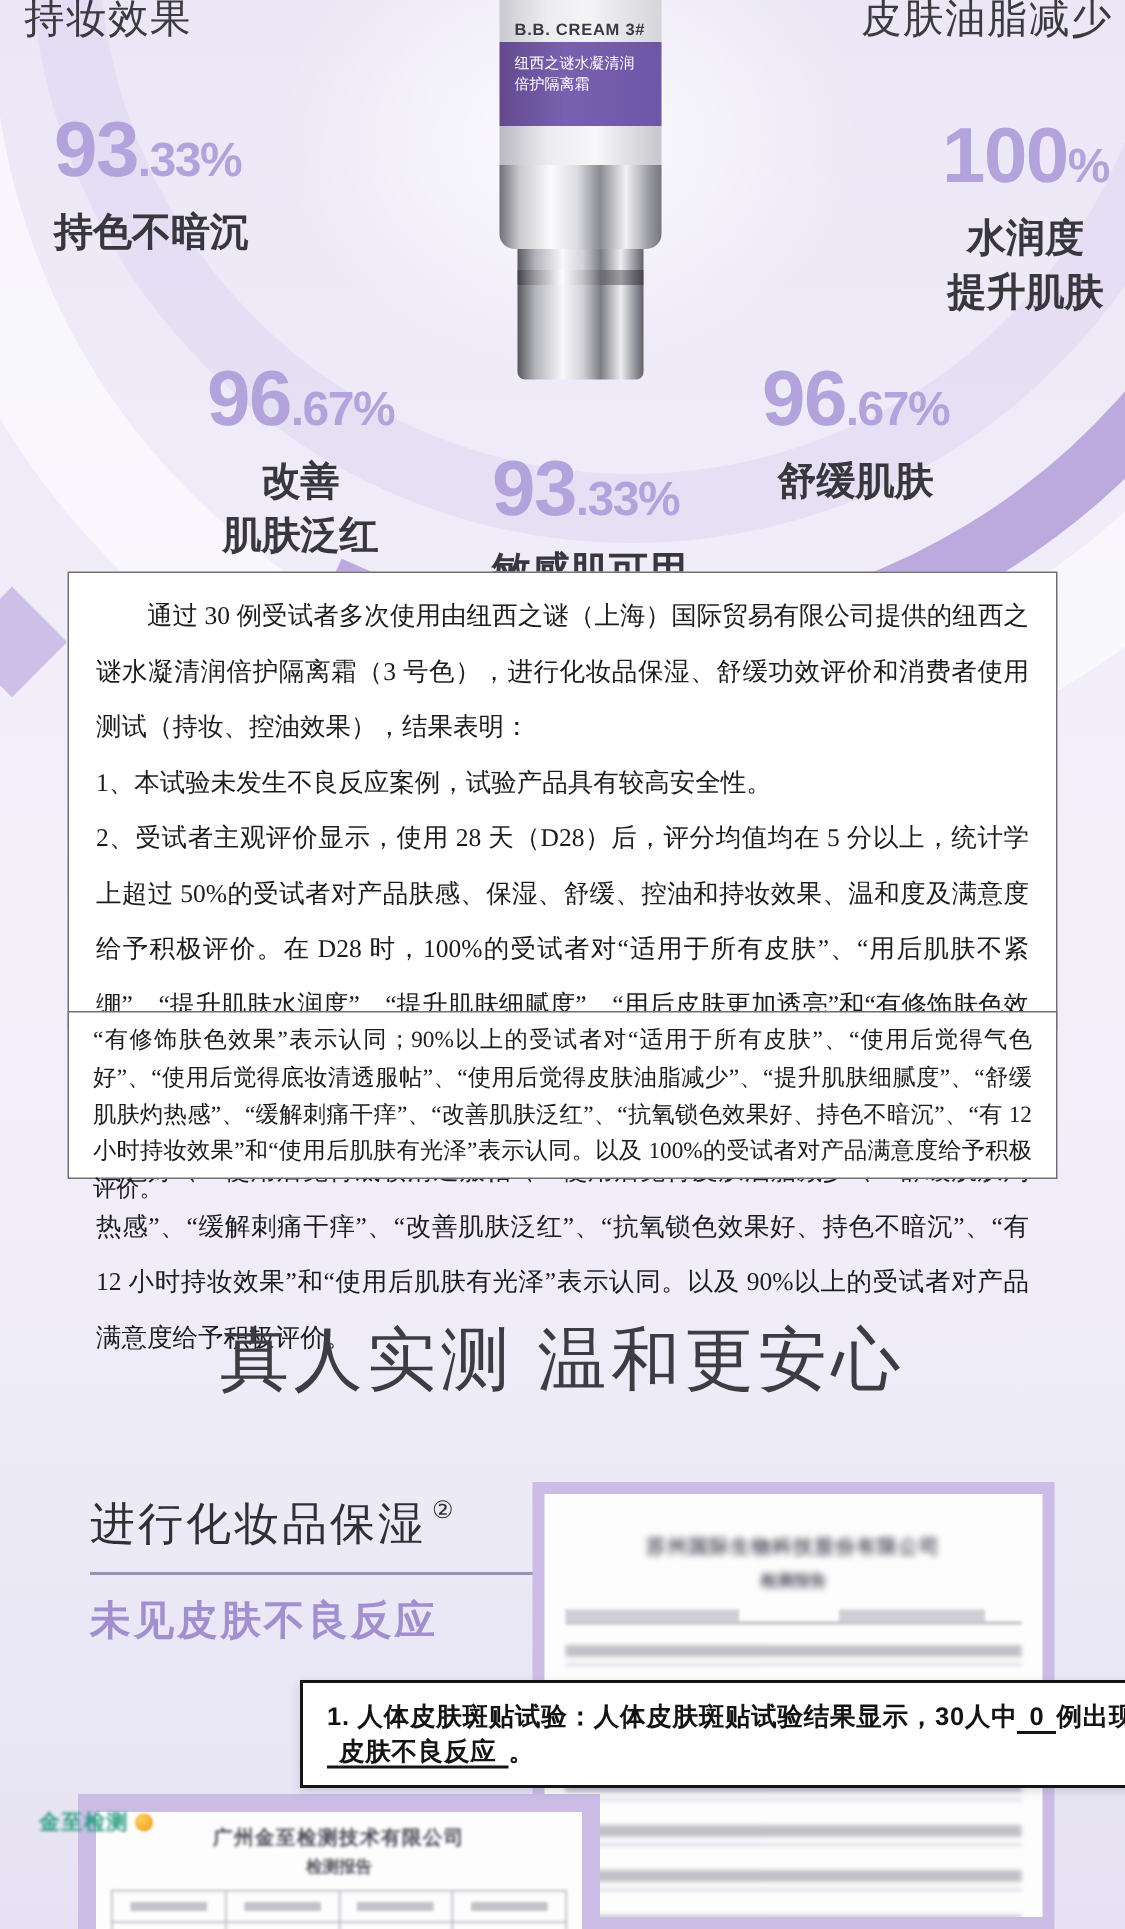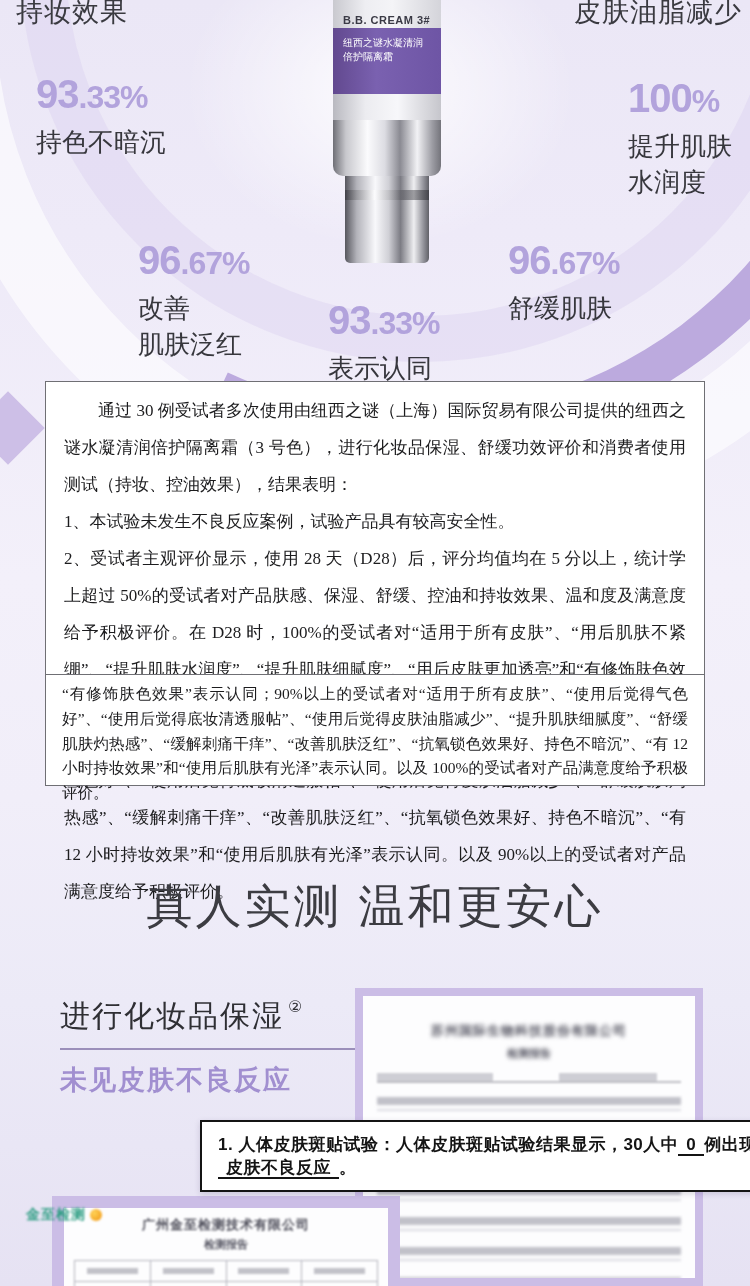--- a/index.html
+++ b/index.html
@@ -18,34 +18,34 @@
     border:40px solid transparent;border-bottom-color:#bcaade;transform:rotate(-20deg);}
   .blob{left:120px;top:-120px;width:520px;height:420px;border-radius:50%;
     background:radial-gradient(closest-side,rgba(255,255,255,0.85),rgba(255,255,255,0) 75%);}
   .tri-left{left:-18px;top:402px;width:52px;height:52px;background:#cdbfe7;transform:rotate(45deg);}
   
   .claim{position:absolute;font-size:27px;color:#3a3a40;font-weight:500;letter-spacing:1px;}
   .claim-tl{left:16px;top:-6px;}
   .claim-tr{right:8px;top:-6px;}
   .stat{position:absolute;}
   .stat .num{color:#b2a3dc;font-weight:bold;letter-spacing:-1px;line-height:1;white-space:nowrap;}
-  .stat .num .big{font-size:40px;}
+  .stat .num .big{font-size:52px;}
   .stat .num .small{font-size:32px;}
-  .stat .lbl{margin-top:10px;font-size:26px;color:#37373d;line-height:36px;font-weight:400;}
+  .stat .lbl{margin-top:10px;font-size:26px;color:#37373d;line-height:36px;font-weight:700;text-align:center;}
   .s1{left:36px;top:74px;}
   .s2{left:628px;top:78px;}
   .s3{left:138px;top:240px;}
   .s4{left:328px;top:300px;}
   .s5{left:508px;top:240px;}
   
   .tube{position:absolute;left:333px;top:0;width:108px;height:253px;}
   .tube-top{height:28px;background:linear-gradient(90deg,#c9c9cf,#eeeef2 30%,#f4f4f7 55%,#d4d4da);
     display:flex;align-items:flex-end;padding:0 0 2px 10px;box-sizing:border-box;}
   .tube-top span{font-size:11px;font-weight:bold;color:#3a3a45;letter-spacing:0.5px;}
-  .tube-label{height:66px;background:linear-gradient(90deg,#62498f,#7a61b0 40%,#6e55a5);
+  .tube-label{height:56px;background:linear-gradient(90deg,#62498f,#7a61b0 40%,#6e55a5);
     color:#fff;font-size:10px;line-height:14px;padding:8px 0 0 10px;box-sizing:border-box;}
   .tube-body{height:26px;background:linear-gradient(90deg,#b9b9c0,#ececf0 30%,#f7f7fa 60%,#c6c6cc);}
   .tube-shoulder{height:56px;border-radius:0 0 10px 10px;
     background:linear-gradient(90deg,#6f6f76,#c8c8cd 12%,#fbfbfd 32%,#dcdce2 48%,#8a8a92 62%,#f2f2f5 78%,#9c9ca3 92%,#74747b);}
   .tube-cap{width:84px;margin:0 auto;height:87px;border-radius:0 0 5px 5px;position:relative;
     background:linear-gradient(90deg,#57575e,#b3b3ba 14%,#f8f8fb 36%,#d0d0d6 52%,#7c7c84 66%,#eeeef1 82%,#8e8e96 94%,#616168);}
   .tube-cap::before{content:"";position:absolute;left:0;top:14px;width:100%;height:10px;
     background:linear-gradient(90deg,rgba(40,40,46,.5),rgba(255,255,255,.55) 35%,rgba(40,40,46,.35) 70%,rgba(40,40,46,.5));}
   
   .rbox{position:absolute;left:45px;width:660px;background:#fff;border:1px solid #6f6f74;
@@ -121,35 +121,35 @@
 <div class="stat s1">
   <div class="num"><span class="big">93</span><span class="small">.33%</span></div>
   <div class="lbl">
       <div>持色不暗沉</div>
       <div></div>
     </div>
 </div>
 <div class="stat s2">
   <div class="num"><span class="big">100</span><span class="small">%</span></div>
   <div class="lbl">
+      <div>水润度</div>
       <div>提升肌肤</div>
-      <div>水润度</div>
     </div>
 </div>
 <div class="stat s3">
   <div class="num"><span class="big">96</span><span class="small">.67%</span></div>
   <div class="lbl">
       <div>改善</div>
       <div>肌肤泛红</div>
     </div>
 </div>
 <div class="stat s4">
   <div class="num"><span class="big">93</span><span class="small">.33%</span></div>
   <div class="lbl">
-      <div>表示认同</div>
+      <div>敏感肌可用</div>
       <div></div>
     </div>
 </div>
 <div class="stat s5">
   <div class="num"><span class="big">96</span><span class="small">.67%</span></div>
   <div class="lbl">
       <div>舒缓肌肤</div>
     </div>
 </div>
 

